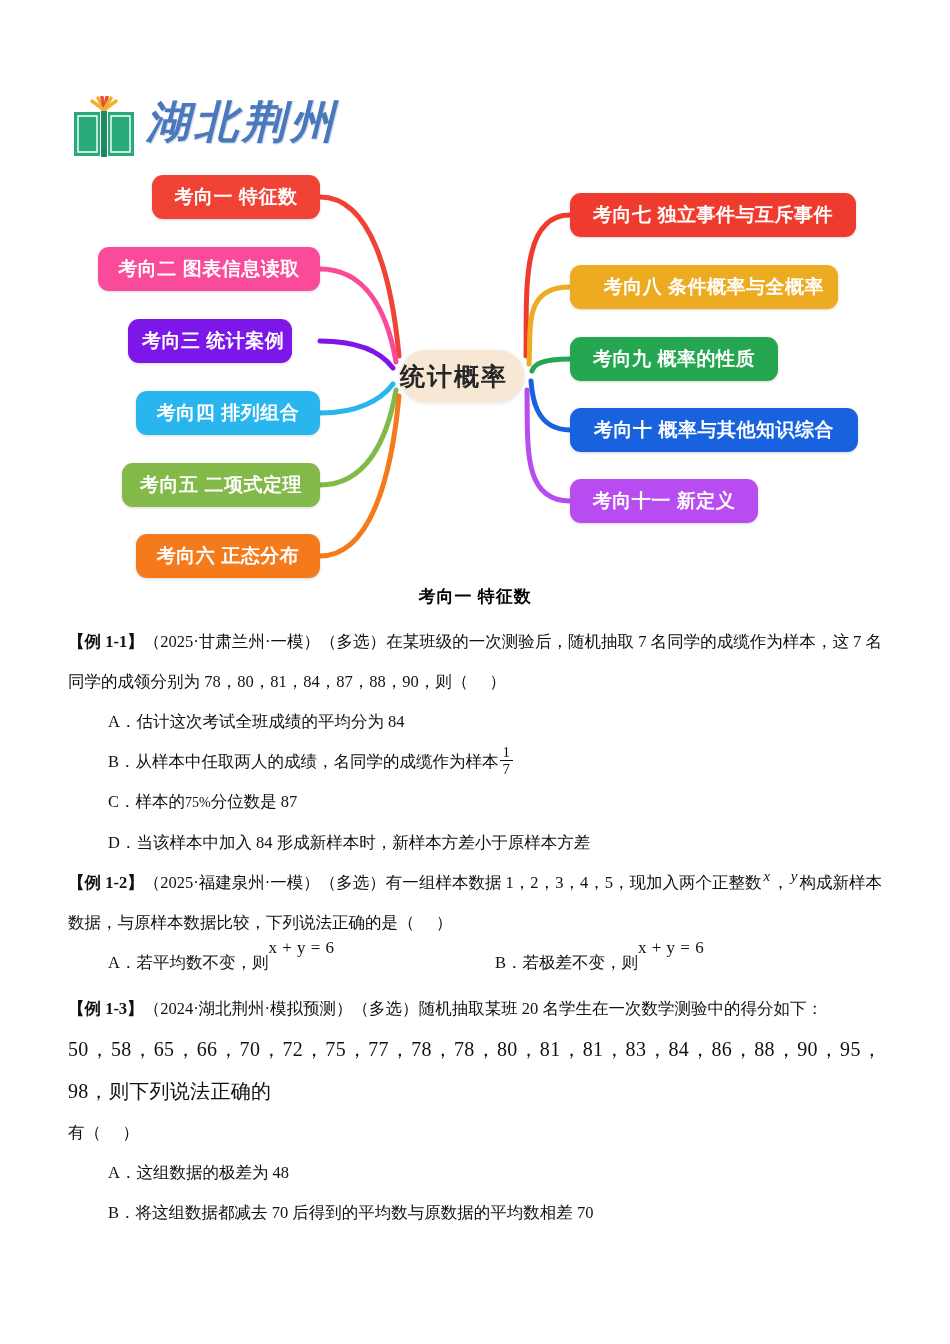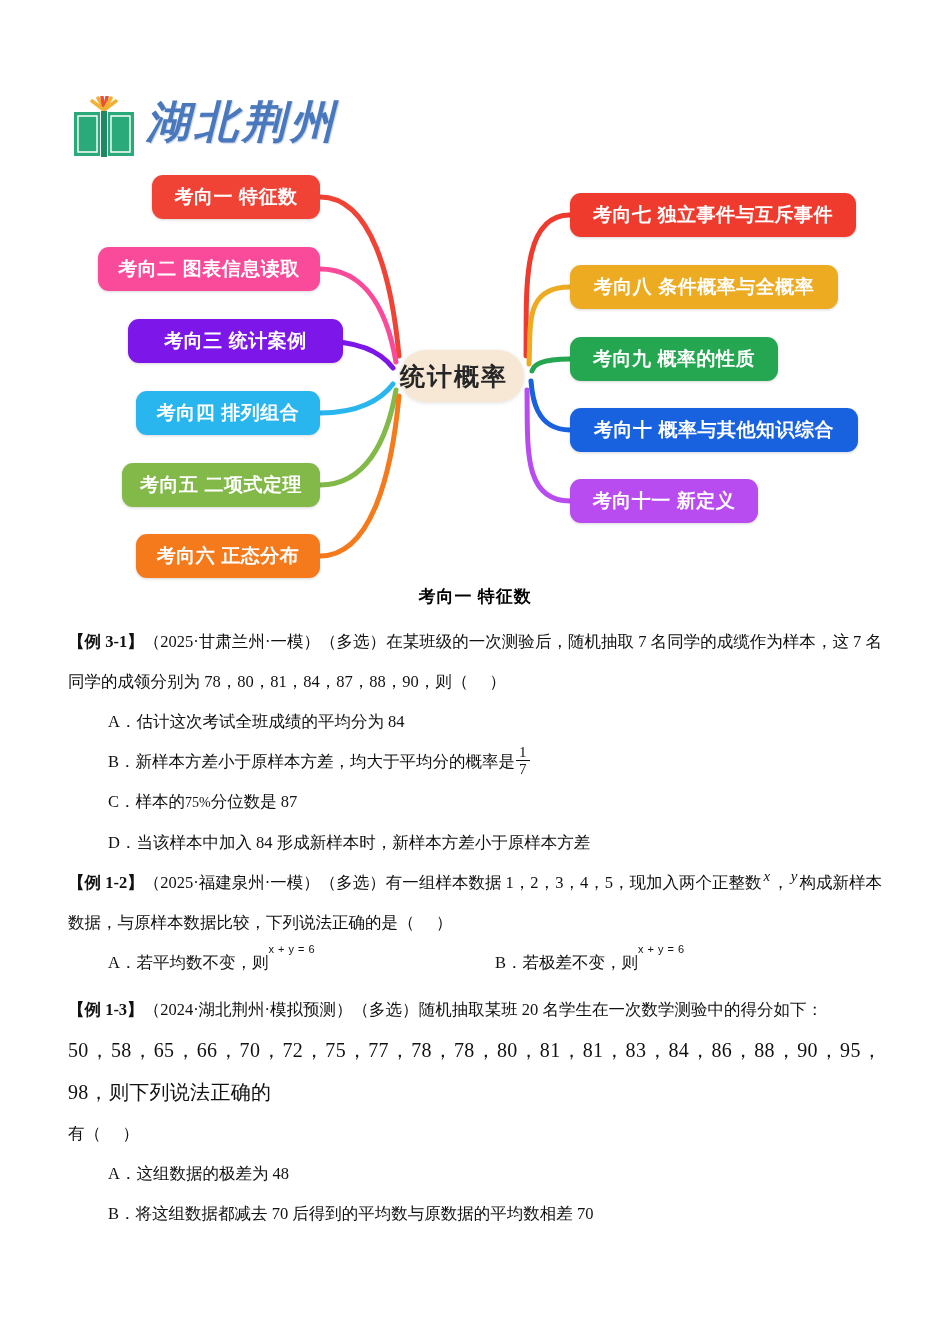--- a/index.html
+++ b/index.html
@@ -141,22 +141,22 @@
     line-height: 1.08;
     margin: 0 1px;
     font-family: "Liberation Serif", "DejaVu Serif", serif;
   }
   .frac .num { display: block; padding: 0 3px; }
   .frac .den { display: block; padding: 0 3px; border-top: 1px solid #111; }
 
   
   .raised {
     display: inline-block;
-    font-family: Liberation Sans, sans-serif;
-    font-size: 11px;
+    font-family: Liberation Serif, serif;
+    font-size: 17px;
     font-style: normal;
     position: relative;
     top: -15px;
     white-space: nowrap;
     letter-spacing: 0.5px;
   }
   .inl-var {
     font-style: italic;
     font-size: 15px;
     position: relative;
@@ -201,46 +201,46 @@
     <path d="M570 127 C 524 127, 531 165, 529 204" stroke="#edab22" stroke-width="5" fill="none" stroke-linecap="round"></path>
     <path d="M570 199 C 540 199, 534 205, 532 211" stroke="#25a650" stroke-width="5" fill="none" stroke-linecap="round"></path>
     <path d="M570 270 C 535 270, 532 235, 531 221" stroke="#1862e0" stroke-width="5" fill="none" stroke-linecap="round"></path>
     <path d="M570 341 C 522 341, 528 285, 527 230" stroke="#b84cf0" stroke-width="5" fill="none" stroke-linecap="round"></path>
   </svg>
 
   <div id="mm-center" style="left:400px; top:190px; width:124px; height:52px; line-height:52px;">统计概率</div>
 
   <div class="mm-node" style="left:152px; top:15px;  width:168px; background:#f04336;">考向一 特征数</div>
   <div class="mm-node" style="left:98px;  top:87px;  width:222px; background:#fa4b9b;">考向二 图表信息读取</div>
-  <div class="mm-node" style="left:128px; top:159px; width:215px; background:#7d16e8;text-align:center;">考向三 统计案例</div>
+  <div class="mm-node" style="left:128px; top:159px; width:164px; background:#7d16e8;text-align:center;">考向三 统计案例</div>
   <div class="mm-node" style="left:136px; top:231px; width:184px; background:#29b6ef;">考向四 排列组合</div>
   <div class="mm-node" style="left:122px; top:303px; width:198px; background:#82b948;">考向五 二项式定理</div>
   <div class="mm-node" style="left:136px; top:374px; width:184px; background:#f57a1c;">考向六 正态分布</div>
 
   <div class="mm-node" style="left:570px; top:33px;  width:286px; background:#ee3b2e;">考向七 独立事件与互斥事件</div>
-  <div class="mm-node" style="left:570px; top:105px; width:268px; background:#edab22;">考向八 条件概率与全概率</div>
+  <div class="mm-node" style="left:570px; top:105px; width:268px; background:#edab22;text-align:right;">考向八 条件概率与全概率</div>
   <div class="mm-node" style="left:570px; top:177px; width:208px; background:#25a650;">考向九 概率的性质</div>
   <div class="mm-node" style="left:570px; top:248px; width:288px; background:#1862e0;">考向十 概率与其他知识综合</div>
   <div class="mm-node" style="left:570px; top:319px; width:188px; background:#b84cf0;">考向十一 新定义</div>
 </div>
 
 <div id="doc-body">
 
   <div class="sec-heading">考向一 特征数</div>
 
   <div class="para">
-    <b>【例 3-1】</b><span>（2025·甘肃兰州·一模）（多选）</span><span>在某班级的一次测验后，随机抽取 7 名同学的成缆作为样本，这 7 名同学的成领分别为 78，80，81，84，87，88，90，则（</span><span class="blankparen">&nbsp;&nbsp;&nbsp;</span><span>）</span>
+    <b>【例 1-1】</b><span>（2025·甘肃兰州·一模）（多选）</span><span>在某班级的一次测验后，随机抽取 7 名同学的成缆作为样本，这 7 名同学的成领分别为 78，80，81，84，87，88，90，则（</span><span class="blankparen">&nbsp;&nbsp;&nbsp;</span><span>）</span>
   </div>
 
   <div class="opt">
     <span>A．</span><span>估计这次考试全班成绩的平均分为 84</span>
   </div>
 
   <div class="opt">
-    <span>B．</span><span>新样本方差小于原样本方差，均大于平均分的概率是</span><span class="frac"><span class="num">1</span><span class="den">7</span></span>
+    <span>B．</span><span>从样本中任取两人的成绩，名同学的成缆作为样本</span><span class="frac"><span class="num">1</span><span class="den">7</span></span>
   </div>
 
   <div class="opt">
     <span>C．</span><span>样本的</span><span class="pct">75%</span><span>分位数是 87</span>
   </div>
 
   <div class="opt">
     <span>D．</span><span>当该样本中加入 84 形成新样本时，新样本方差小于原样本方差</span>
   </div>
 

